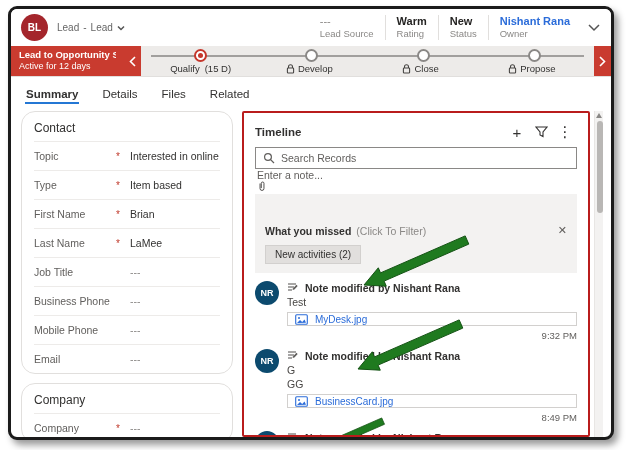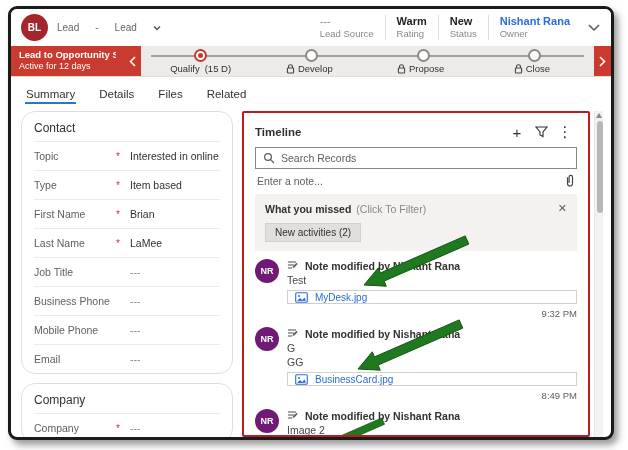--- a/index.html
+++ b/index.html
@@ -3,21 +3,21 @@
 <meta charset="utf-8">
 <style>
   html,body{margin:0;padding:0;width:628px;height:450px;background:#fff;font-family:"Liberation Sans","DejaVu Sans",sans-serif;}
   *{box-sizing:border-box;}
   .frame{position:absolute;left:8px;top:6px;width:606px;height:434px;background:#fff;border:3px solid #1b1b1b;border-radius:9px;overflow:hidden;box-shadow:4px 5px 7px rgba(0,0,0,0.4);}
   
   .hdr{height:37px;display:flex;align-items:center;padding:0 10px;background:#fff;}
   .avatar{width:27px;height:27px;border-radius:50%;background:#A4262C;color:#fff;font-size:10px;font-weight:bold;display:flex;align-items:center;justify-content:center;flex:0 0 27px;}
   .hdr-titles{margin-left:9px;flex:1;min-width:0;}
   .hdr-title{font-size:13.5px;font-weight:bold;color:#252423;line-height:15px;}
-  .hdr-sub{font-size:10px;color:#666;line-height:12px;display:flex;align-items:center;gap:16px;}
+  .hdr-sub{font-size:10px;color:#666;line-height:12px;display:flex;align-items:center;gap:4px;}
   .hdr-fields{display:flex;align-items:center;}
   .hfield{padding:0 11px;border-right:1px solid #e1dfdd;text-align:left;}
   .hfield:last-of-type{border-right:none;}
   .hval{font-size:11px;font-weight:bold;color:#252423;line-height:13px;white-space:nowrap;}
   .hlbl{font-size:9.5px;color:#8a8886;line-height:12px;white-space:nowrap;}
   .muted{color:#8a8886 !important;font-weight:normal !important;}
   .linkblue{color:#2b6cd9 !important;}
   .chev{stroke:#555;stroke-width:1.5;fill:none;}
   
   .bpf{height:31px;display:flex;align-items:stretch;background:#edebe9;border-bottom:1px solid #e1dfdd;}
@@ -29,50 +29,50 @@
   .bpf-line{position:absolute;left:10px;right:10px;top:9px;height:2px;background:#a19f9d;}
   .stage{flex:1;display:flex;flex-direction:column;align-items:center;padding-top:3px;position:relative;}
   .dot{width:13px;height:13px;border-radius:50%;background:#fff;border:2px solid #8a8886;z-index:1;}
   .dot.active-stage{border-color:#C5372C;display:flex;align-items:center;justify-content:center;}
   .dot.active-stage::after{content:"";width:5px;height:5px;border-radius:50%;background:#C5372C;}
   .stage-lbl{margin-top:1px;font-size:9.5px;color:#323130;display:flex;align-items:center;gap:3px;white-space:nowrap;}
   .suffix{margin-left:2px;}
   
   .tabs{height:30px;display:flex;align-items:flex-end;padding:0 14px;gap:22px;background:#fff;}
   .tab{font-size:11.5px;color:#323130;padding:4px 1px 7px;position:relative;cursor:pointer;}
-  .tab.active{font-weight:normal;}
+  .tab.active{font-weight:bold;}
   .tab.active::after{content:"";position:absolute;left:0;right:0;bottom:3px;height:2.5px;background:#2477d4;}
   
   .content{position:absolute;top:98px;left:0;right:0;bottom:0;display:flex;padding:4px 8px 0 10px;gap:9px;overflow:hidden;}
   .card{background:#fff;border:1px solid #e1dfdd;border-radius:14px;}
   .leftcol{width:212px;flex:0 0 212px;display:flex;flex-direction:column;gap:9px;}
   .sec-title{font-size:12px;color:#323130;padding:9px 12px 6px;}
   .frow{display:flex;align-items:center;min-height:29px;margin:0 12px;border-top:1px solid #edebe9;font-size:10.5px;}
   .frow .lbl{flex:0 0 82px;color:#605e5c;}
   .frow .ast{flex:0 0 14px;color:#C0392B;font-size:10px;}
   .frow .val{flex:1;color:#323130;white-space:nowrap;overflow:hidden;}
   
   .tl-wrap{flex:1;position:relative;margin-right:13px;}
   .tl{position:absolute;inset:0;border:2px solid #b91c1c;border-radius:2px;background:#fff;overflow:hidden;padding:8px 11px;}
   .tl-head{display:flex;align-items:center;height:22px;}
   .tl-title{font-size:11.5px;font-weight:bold;color:#323130;flex:1;}
   .tl-ico{width:24px;height:20px;display:flex;align-items:center;justify-content:center;color:#323130;font-size:15px;cursor:pointer;}
   .searchbox{margin-top:4px;height:22px;border:1px solid #8a8886;display:flex;align-items:center;padding:0 7px;gap:6px;}
   .searchbox .ph{font-size:10.5px;color:#605e5c;}
-  .noterow{height:23px;display:flex;align-items:center;padding:0 2px;}
+  .noterow{height:23px;display:flex;padding:0 2px;flex-direction:column;}
   .noterow .ph{flex:1;font-size:10.5px;color:#605e5c;}
   .banner{background:#f3f2f1;padding:8px 10px 9px;margin-top:2px;}
-  .banner-top{display:flex;align-items:center;}
+  .banner-top{display:flex;align-items:center;margin-top:22px;}
   .banner-title{font-size:10.5px;font-weight:bold;color:#323130;}
   .banner-hint{font-size:10.5px;color:#8a8886;margin-left:5px;flex:1;}
   .banner-x{font-size:11px;color:#605e5c;cursor:pointer;}
   .banner-btn{display:inline-block;margin-top:8px;background:#e1dfdd;border:1px solid #d2d0ce;font-size:10px;color:#323130;padding:3px 9px;cursor:pointer;}
   .entries{padding-top:7px;}
   .entry{display:flex;margin-bottom:6px;}
-  .nr{width:24px;height:24px;border-radius:50%;background:#701a75;color:#fff;font-size:9px;font-weight:bold;display:flex;align-items:center;justify-content:center;flex:0 0 24px;margin-top:1px;}
+  .nr{width:24px;height:24px;border-radius:50%;background:#0c4a6e;color:#fff;font-size:9px;font-weight:bold;display:flex;align-items:center;justify-content:center;flex:0 0 24px;margin-top:1px;}
   .ebody{flex:1;margin-left:8px;min-width:0;}
   .ehead{display:flex;align-items:center;gap:5px;font-size:10.5px;font-weight:bold;color:#323130;height:15px;}
   .eline{font-size:10.5px;color:#484644;line-height:14px;}
   .chip{margin-top:3px;height:14px;border:1px solid #d2d0ce;display:flex;align-items:center;padding:0 7px;gap:7px;cursor:pointer;}
   .chip .fname{font-size:10px;color:#2b6cd9;}
   .etime{text-align:right;font-size:9.5px;color:#605e5c;margin-top:4px;height:12px;}
   
   .sbar{position:absolute;top:0;bottom:0;right:0;width:9px;background:#f3f2f1;border-left:1px solid #e8e6e4;}
   .sbar .up{position:absolute;top:2px;left:1px;width:0;height:0;border-left:3.5px solid transparent;border-right:3.5px solid transparent;border-bottom:5px solid #8a8886;}
   .sthumb{position:absolute;top:10px;left:1.5px;width:6px;height:92px;background:#b9b7b5;border-radius:3px;}
@@ -158,33 +158,33 @@
           </div>
         </div>
 
         <div class="stage">
           <div class="dot"></div>
           <div class="stage-lbl">
             <svg width="9" height="10" viewBox="0 0 9 10">
               <path d="M2.5 4V2.8a2 2 0 0 1 4 0V4" fill="none" stroke="#484644" stroke-width="1.1"></path>
               <rect x="1.4" y="4" width="6.2" height="5" rx="0.8" fill="none" stroke="#484644" stroke-width="1.1"></rect>
             </svg>
-            <span>Propose</span>
+            <span>Close</span>
             <span class="suffix"></span>
           </div>
         </div>
 
         <div class="stage">
           <div class="dot"></div>
           <div class="stage-lbl">
             <svg width="9" height="10" viewBox="0 0 9 10">
               <path d="M2.5 4V2.8a2 2 0 0 1 4 0V4" fill="none" stroke="#484644" stroke-width="1.1"></path>
               <rect x="1.4" y="4" width="6.2" height="5" rx="0.8" fill="none" stroke="#484644" stroke-width="1.1"></rect>
             </svg>
-            <span>Close</span>
+            <span>Propose</span>
             <span class="suffix"></span>
           </div>
         </div>
       </div>
     <div class="bpf-arrow">
       <svg width="7" height="11">
           <polyline points="1,1 5.5,5.5 1,10" fill="none" stroke="#fff" stroke-width="1.6"></polyline>
         </svg>
     </div>
   </div>

